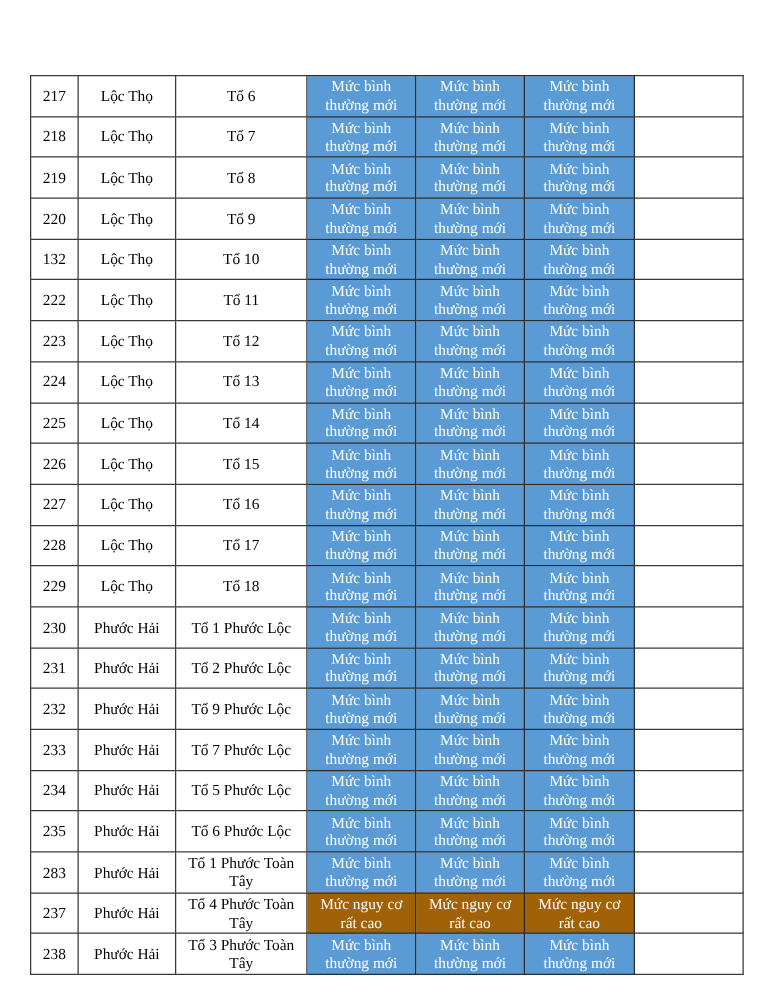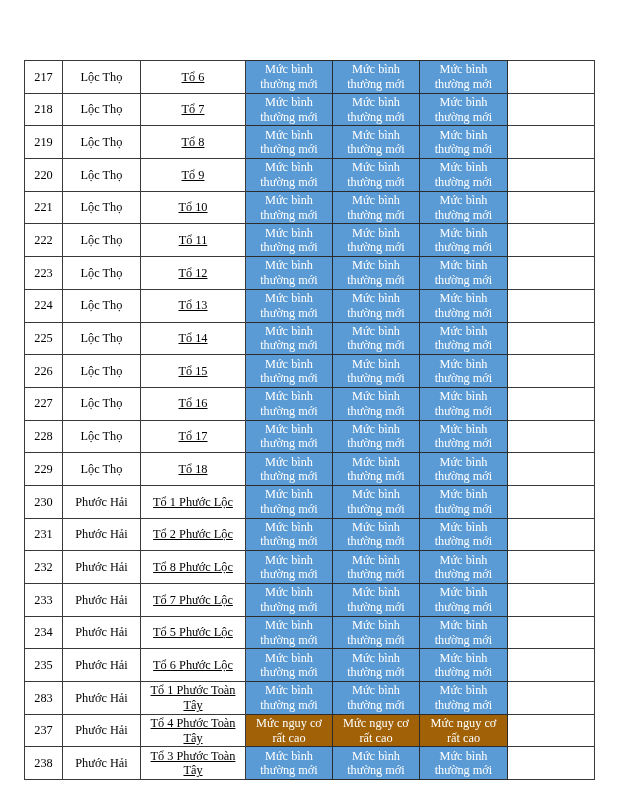--- a/index.html
+++ b/index.html
@@ -41,21 +41,21 @@
     vertical-align: middle;
     font-size: 12.3px;
     line-height: 1.18;
     color: #000000;
     height: 32.7px;
     box-sizing: border-box;
   }
 
   td.c-stt   { width: 38px; }
   td.c-ward  { width: 78px; }
-  td.c-group { width: 105px; text-decoration: underline; }
+  td.c-group { width: 105px; }
   td.c-stat  { width: 87px; }
   td.c-stat3 { width: 88px; }
   td.c-blank { width: 87px; }
 
   td.status {
     color: #ffffff;
     border-color: #2b2b2b;
   }
   td.status .lines {
     display: block;
@@ -143,21 +143,21 @@
           </td>
           <td class="status lvl-blue c-stat">
             <span class="lines"><span>Mức bình</span><br><span>thường mới</span></span>
           </td>
           <td class="status lvl-blue c-stat3">
             <span class="lines"><span>Mức bình</span><br><span>thường mới</span></span>
           </td>
           <td class="c-blank"></td>
         </tr>
         <tr>
-          <td class="c-stt">221</td>
+          <td class="c-stt">132</td>
           <td class="c-ward">Lộc Thọ</td>
           <td class="c-group">Tổ 10</td>
           <td class="status lvl-blue c-stat">
             <span class="lines"><span>Mức bình</span><br><span>thường mới</span></span>
           </td>
           <td class="status lvl-blue c-stat">
             <span class="lines"><span>Mức bình</span><br><span>thường mới</span></span>
           </td>
           <td class="status lvl-blue c-stat3">
             <span class="lines"><span>Mức bình</span><br><span>thường mới</span></span>
@@ -310,21 +310,21 @@
             <span class="lines"><span>Mức bình</span><br><span>thường mới</span></span>
           </td>
           <td class="status lvl-blue c-stat3">
             <span class="lines"><span>Mức bình</span><br><span>thường mới</span></span>
           </td>
           <td class="c-blank"></td>
         </tr>
         <tr>
           <td class="c-stt">232</td>
           <td class="c-ward">Phước Hải</td>
-          <td class="c-group">Tổ 8 Phước Lộc</td>
+          <td class="c-group">Tổ 9 Phước Lộc</td>
           <td class="status lvl-blue c-stat">
             <span class="lines"><span>Mức bình</span><br><span>thường mới</span></span>
           </td>
           <td class="status lvl-blue c-stat">
             <span class="lines"><span>Mức bình</span><br><span>thường mới</span></span>
           </td>
           <td class="status lvl-blue c-stat3">
             <span class="lines"><span>Mức bình</span><br><span>thường mới</span></span>
           </td>
           <td class="c-blank"></td>

